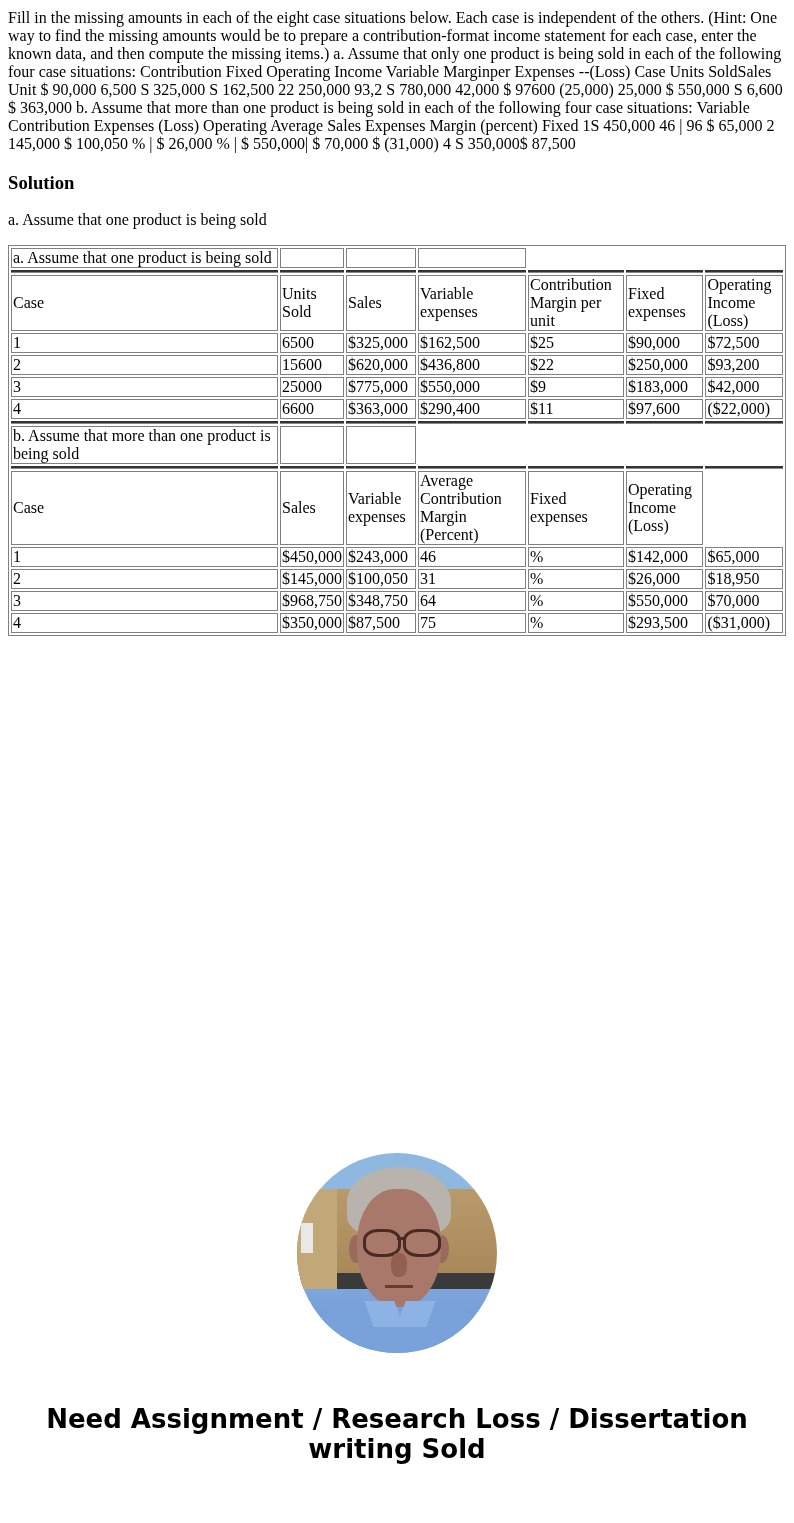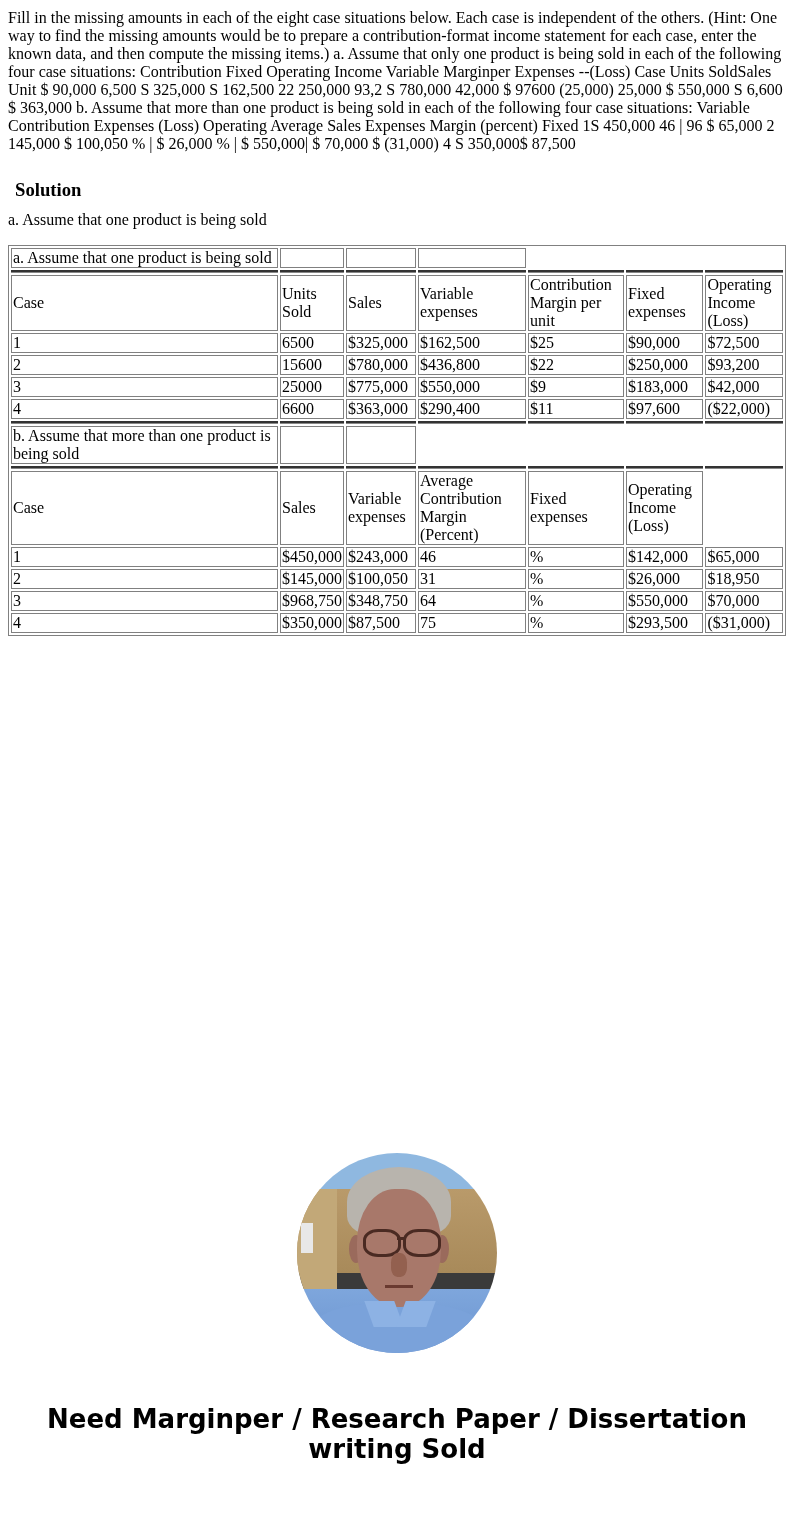--- a/index.html
+++ b/index.html
@@ -9,21 +9,21 @@
     position: relative;
     font-family: "Liberation Serif", serif;
     font-size: 16px;
     line-height: 18px;
     color: #000;
     overflow: hidden;
   }
   .content { position: absolute; left: 8px; top: 9px; width: 778px; }
   .question { margin: 0; }
   .solution-heading {
-    font-size: 18.7px; font-weight: bold; margin: 7px;
+    font-size: 18.7px; font-weight: bold; margin: 0;
     position: absolute; top: 163px; left: 0; line-height: 22px;
   }
   .intro {
     margin: 0; position: absolute; top: 202px; left: 0;
   }
   table.answer {
     position: absolute; top: 236px; left: 0;
     border: 1px solid #808080;
     border-collapse: separate;
     border-spacing: 2px;
@@ -121,21 +121,21 @@
       <td>6500</td>
       <td>$325,000</td>
       <td>$162,500</td>
       <td>$25</td>
       <td>$90,000</td>
       <td>$72,500</td>
     </tr>
     <tr>
       <td>2</td>
       <td>15600</td>
-      <td>$780,000</td>
+      <td>$620,000</td>
       <td>$436,800</td>
       <td>$22</td>
       <td>$250,000</td>
       <td>$93,200</td>
     </tr>
     <tr>
       <td>3</td>
       <td>25000</td>
       <td>$775,000</td>
       <td>$550,000</td>
@@ -239,15 +239,15 @@
   <div class="glass-l"></div>
   <div class="glass-r"></div>
   <div class="bridge"></div>
   <div class="nose"></div>
   <div class="mouth"></div>
   <div class="collar-l"></div>
   <div class="collar-r"></div>
 </div>
 
 <div class="footer">
-  <div>Need Marginper / Research Paper / Dissertation</div>
+  <div>Need Assignment / Research Loss / Dissertation</div>
   <div>writing Sold</div>
 </div>
 
 </body></html>

